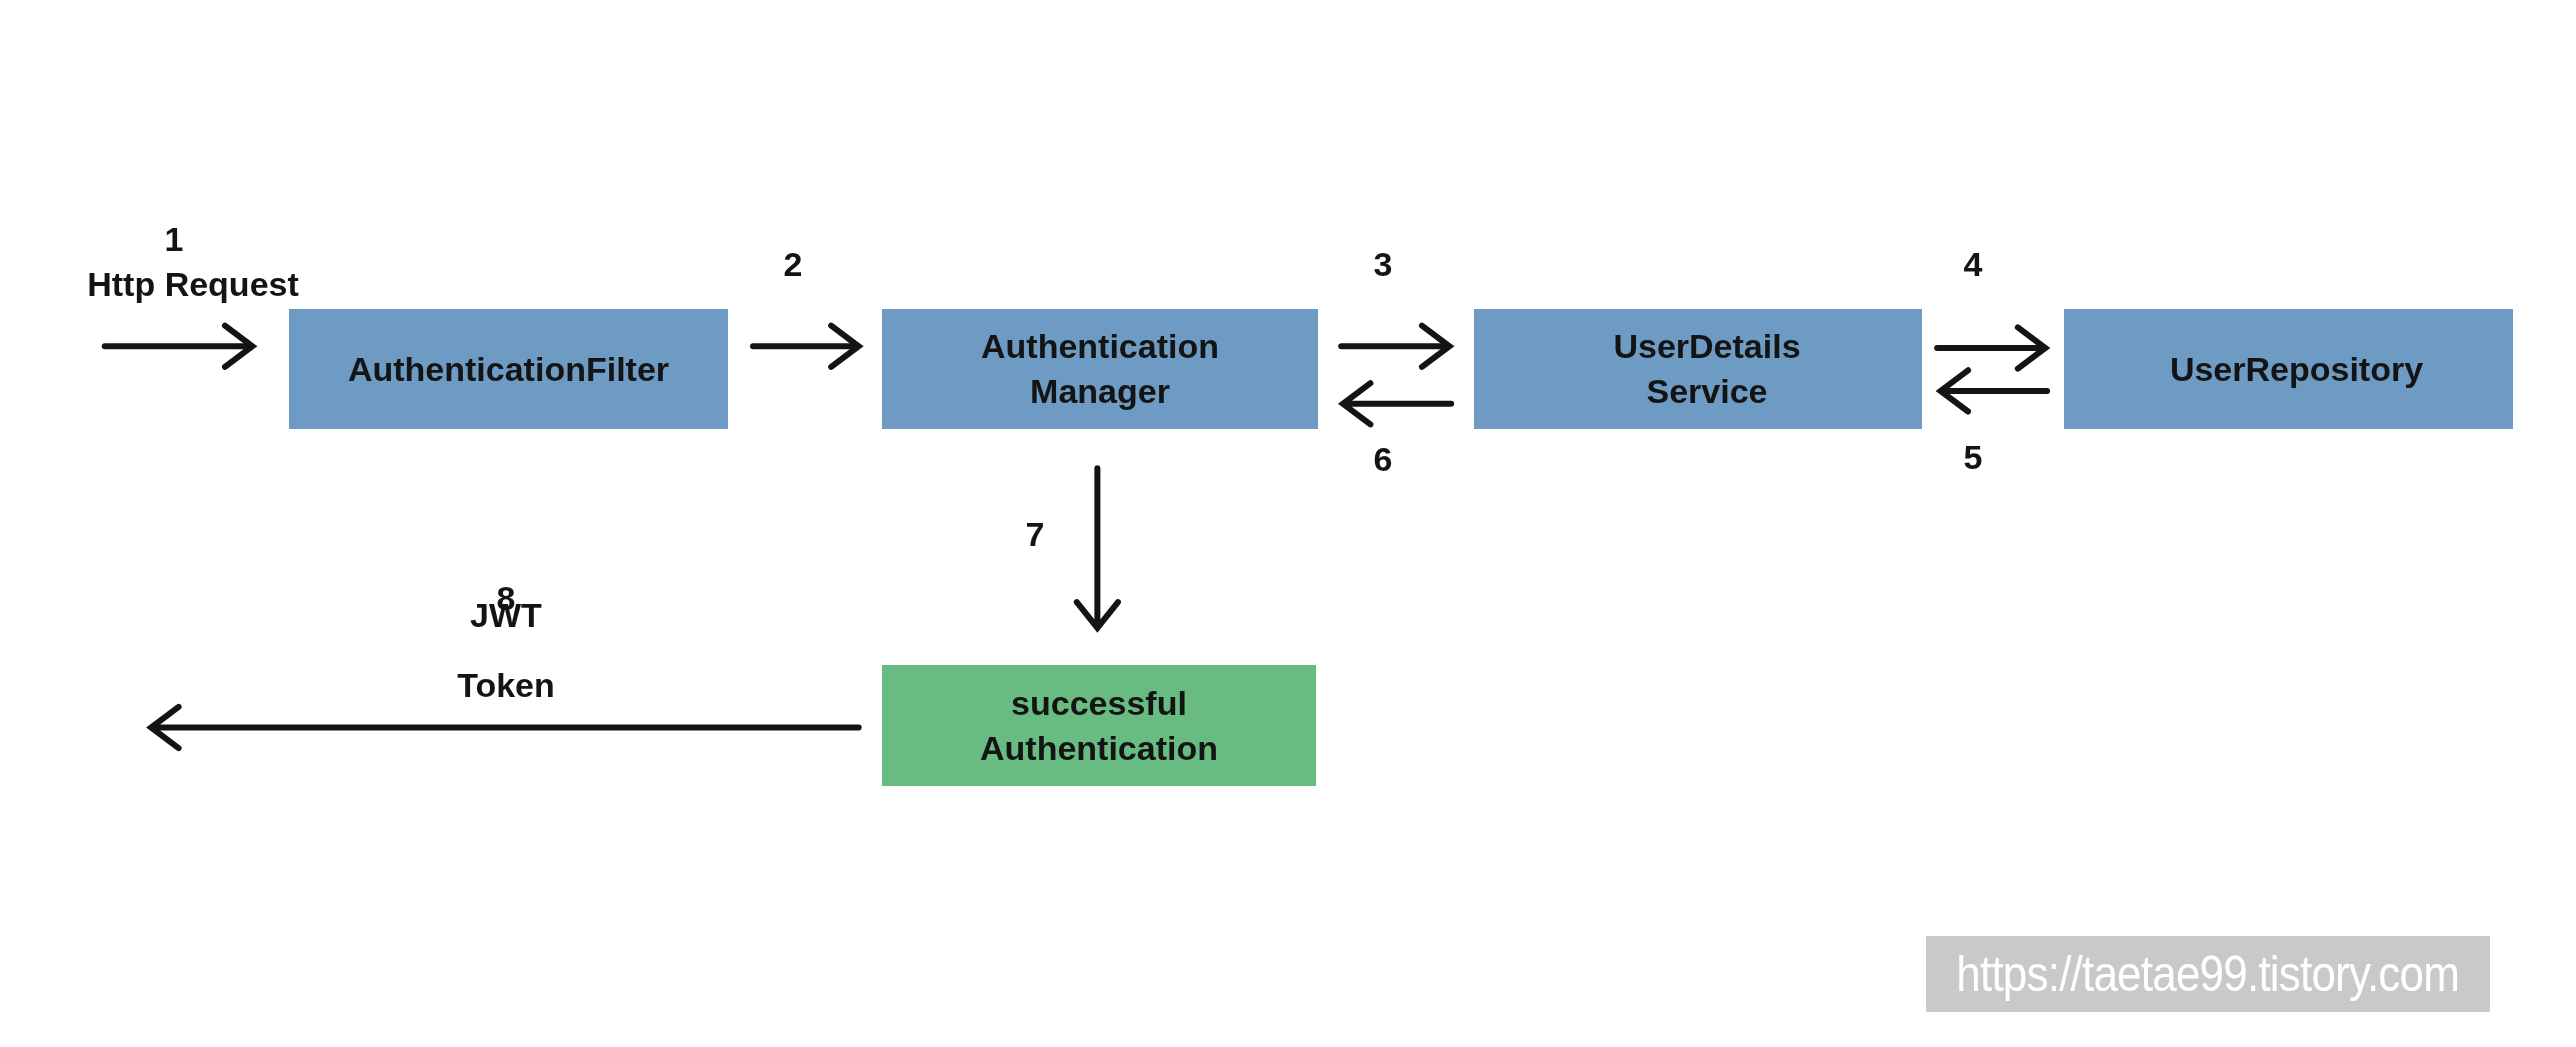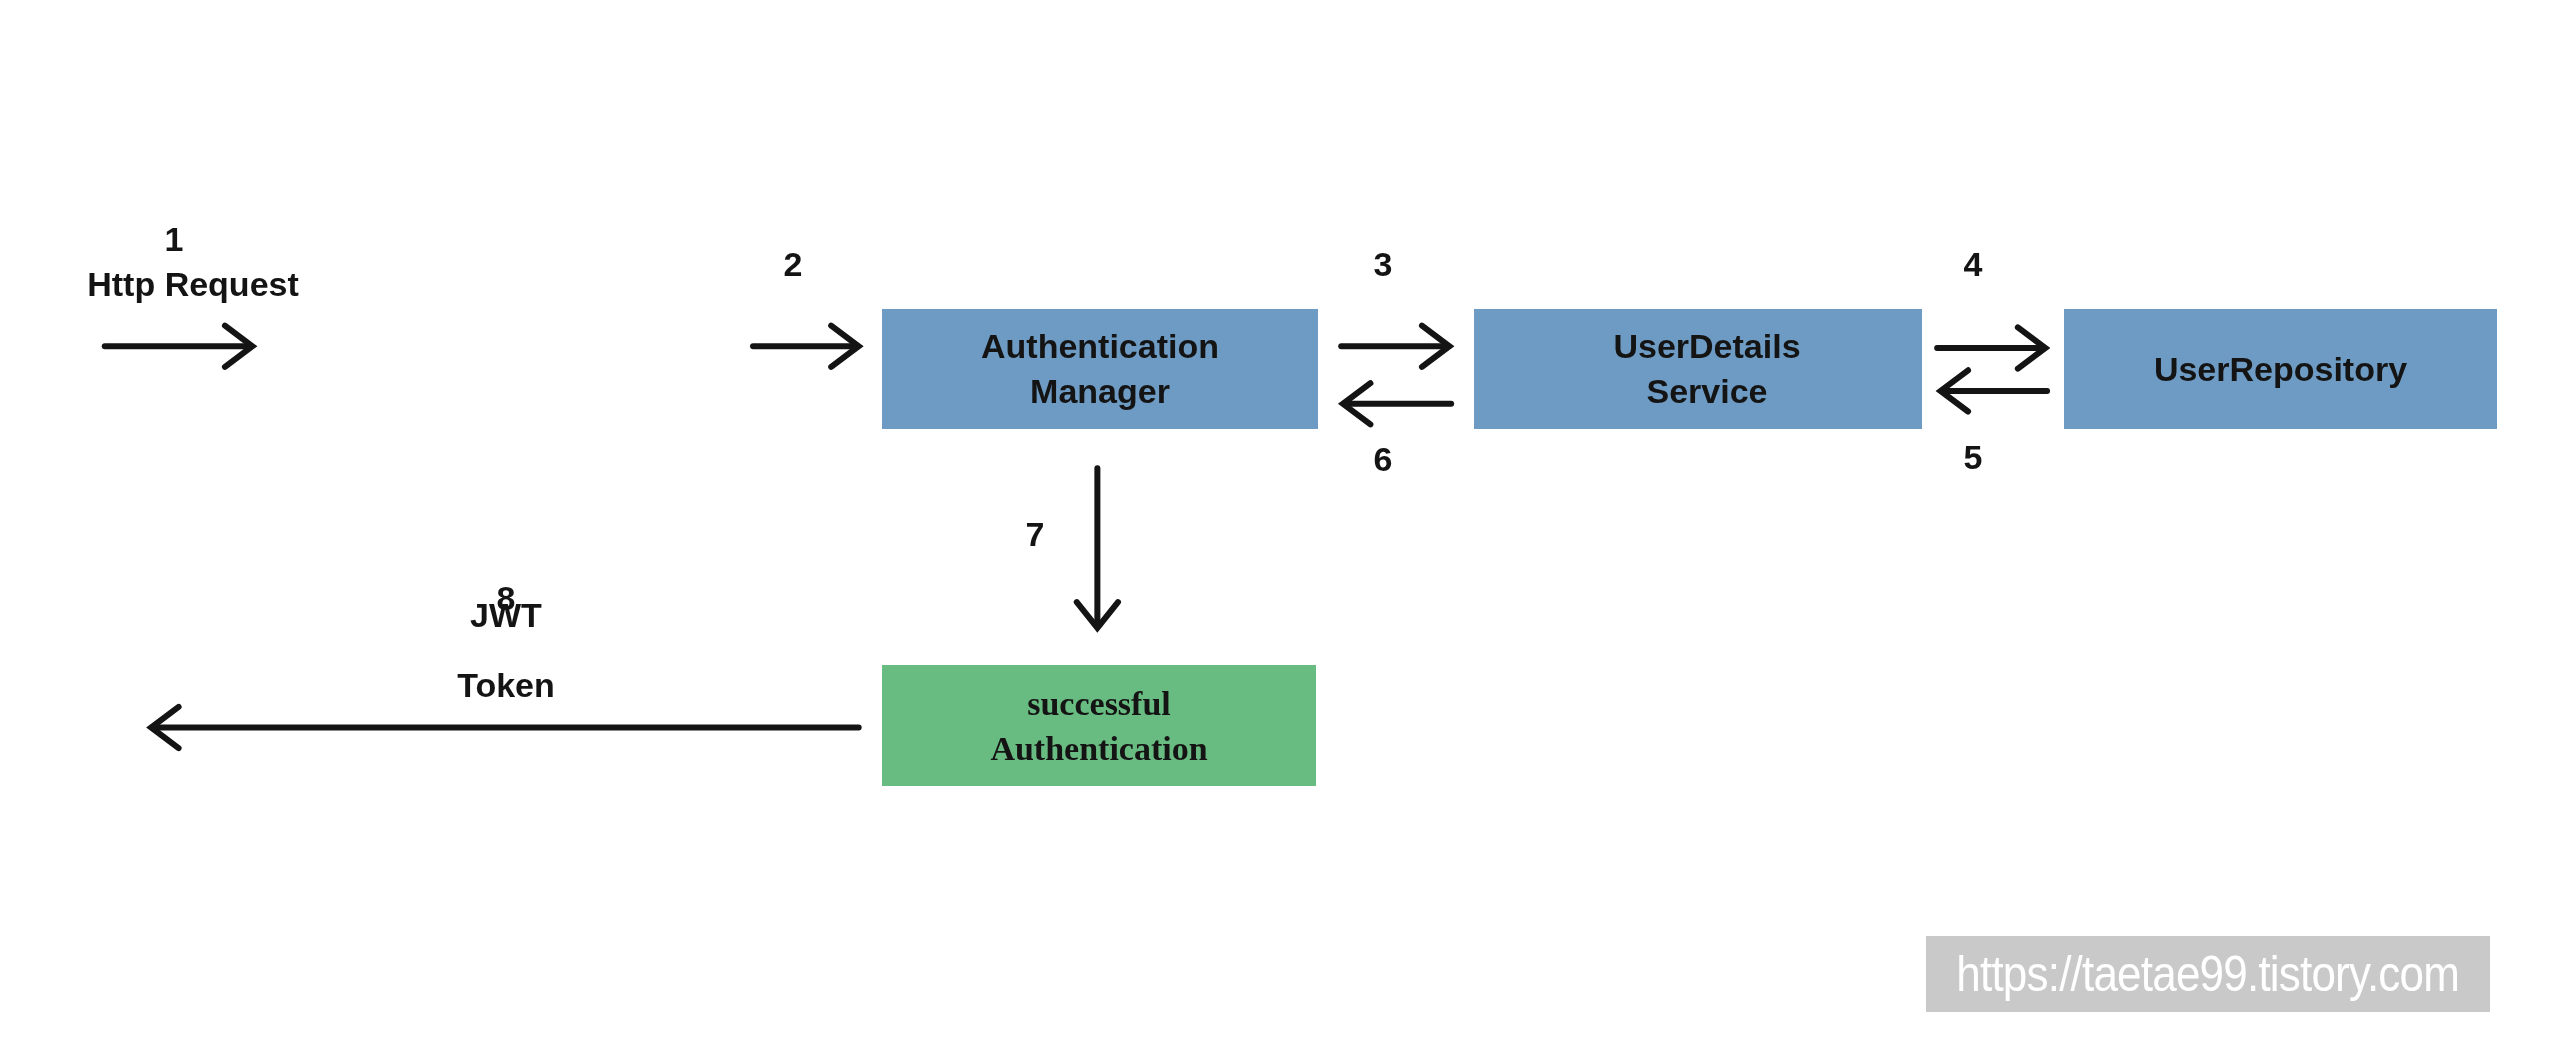--- a/index.html
+++ b/index.html
@@ -35,21 +35,21 @@
     flex-direction: column;
     align-items: center;
     justify-content: center;
     text-align: center;
     font-weight: bold;
     font-size: 34px;
     line-height: 45px;
   }
   .node span:empty { display: none; }
   .node--blue  { background: #6d9bc3; }
-  .node--green { background: #69bc81; font-family: Liberation Serif, serif; }
+  .node--green { background: #69bc81; }
   .lbl {
     position: absolute;
     transform: translate(-50%, -50%);
     font-weight: bold;
     font-size: 34px;
     white-space: nowrap;
   }
   .watermark {
     position: absolute;
     left: 1926px;
@@ -103,32 +103,36 @@
     <g>
       <line x1="1278" y1="545" x2="1278" y2="727"></line>
       <polyline points="1254,701 1278,731 1302,701"></polyline>
     </g>
     <g>
       <line x1="1000" y1="847" x2="180" y2="847"></line>
       <polyline points="208,823 176,847 208,871"></polyline>
     </g>
   </svg>
 
+  <div class="node node--blue" style="left:289px; top:309px; width:439px; height:120px;">
+    <span>AuthenticationFilter</span>
+
+  </div>
 
   <div class="node node--blue" style="left:882px; top:309px; width:436px; height:120px;">
     <span>Authentication</span>
     <span>Manager</span>
   </div>
 
   <div class="node node--blue" style="left:1474px; top:309px; width:430px; height:120px;padding-left:18px;">
     <span>UserDetails</span>
     <span>Service</span>
   </div>
 
-  <div class="node node--blue" style="left:2064px; top:309px; width:433px; height:120px;">
+  <div class="node node--blue" style="left:2064px; top:309px; width:433px; height:120px;padding-left:16px;">
     <span>UserRepository</span>
 
   </div>
 
   <div class="node node--green" style="left:882px; top:665px; width:434px; height:121px;">
     <span>successful</span>
     <span>Authentication</span>
   </div>
 
   <div class="lbl" style="left:174px; top:239px;">1</div>

